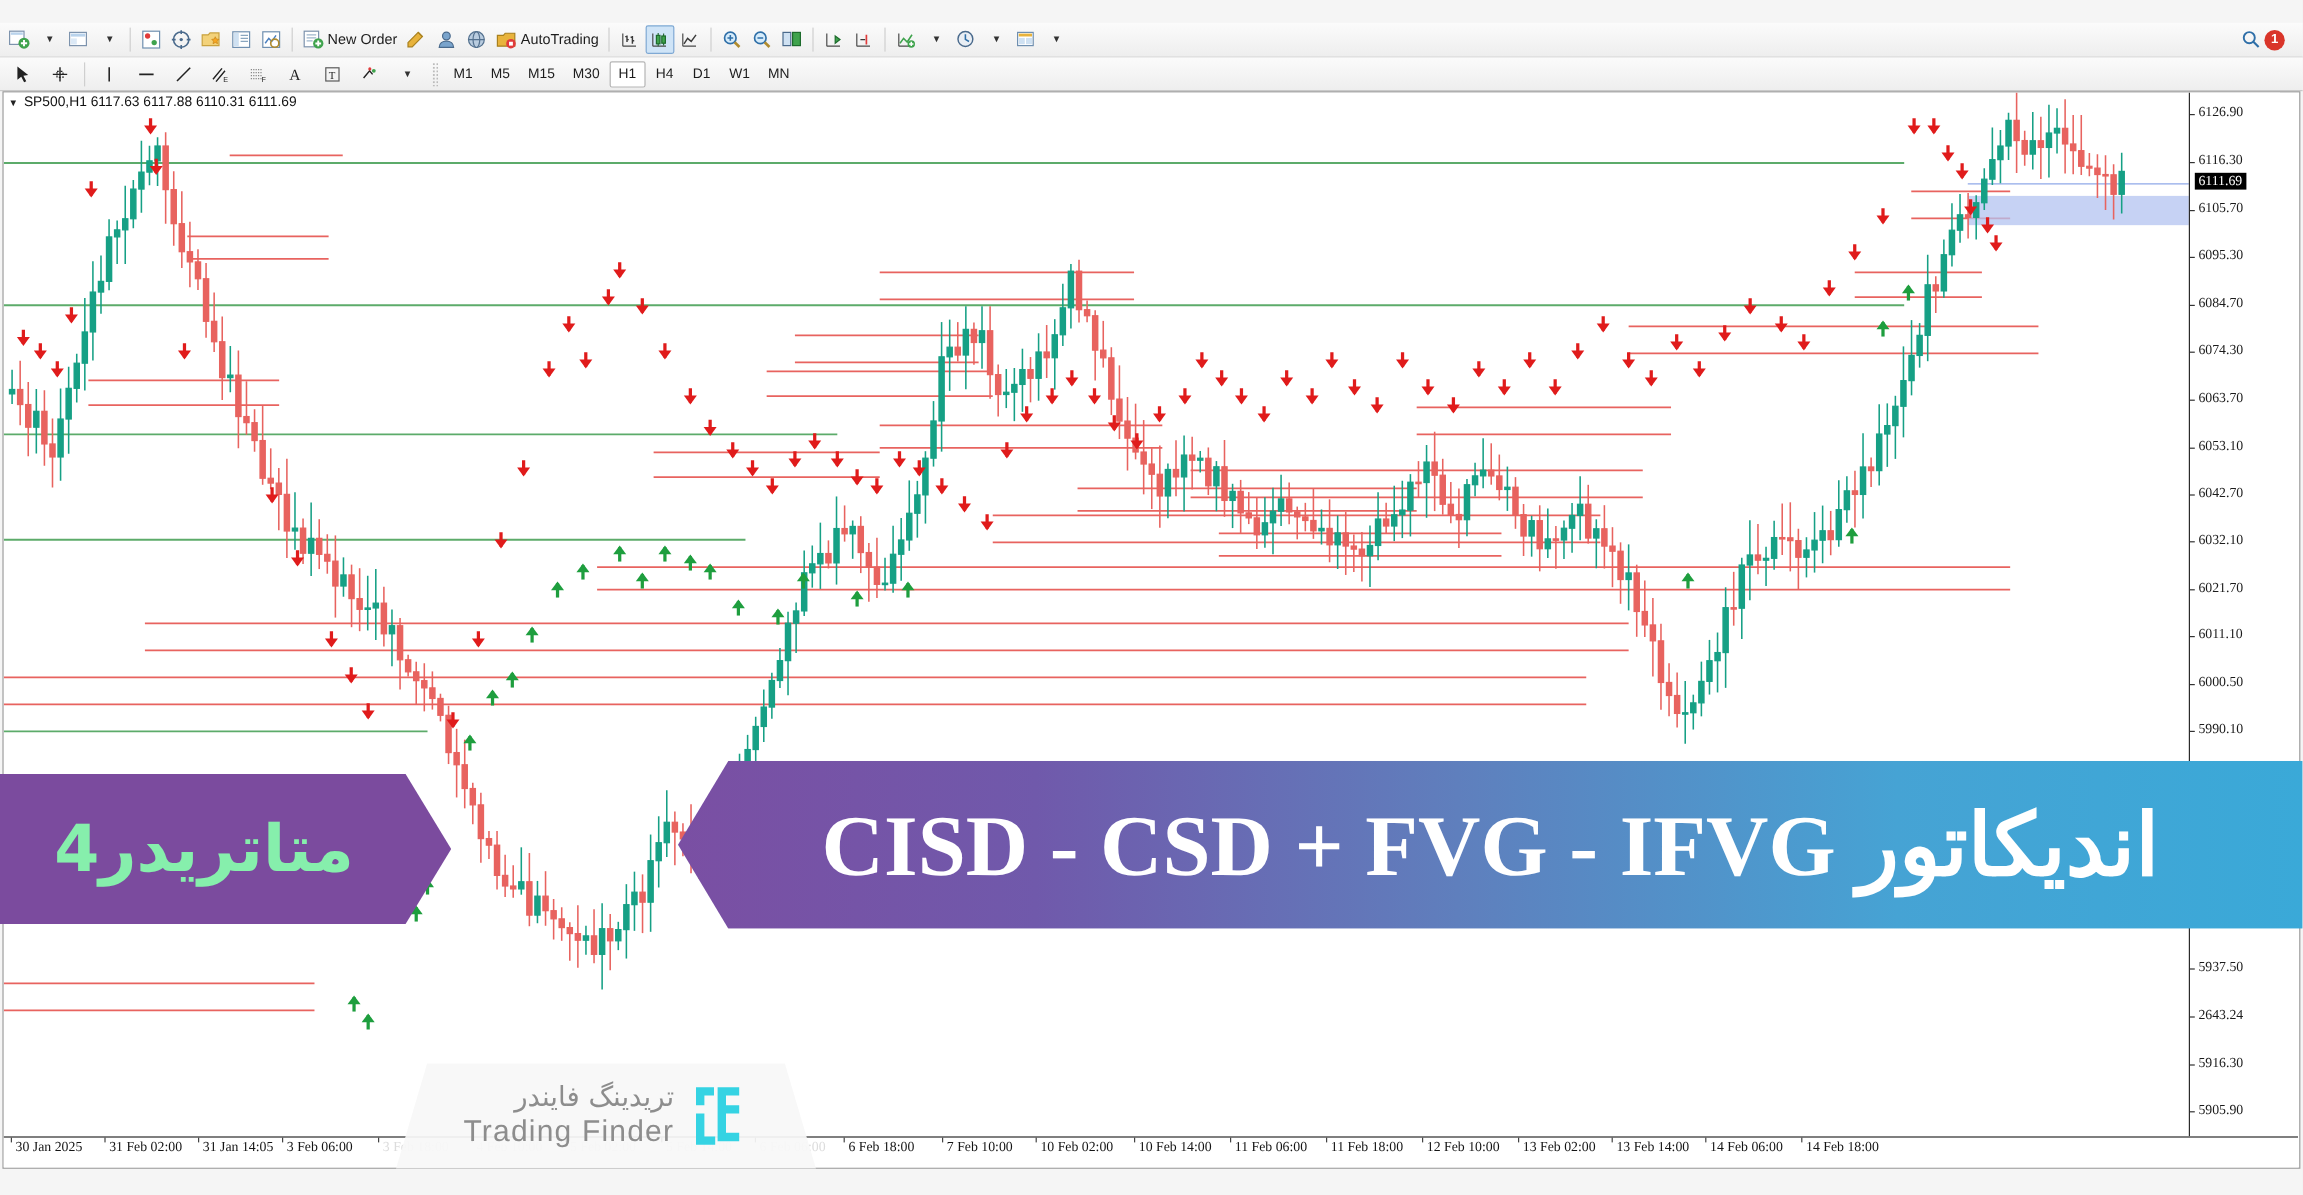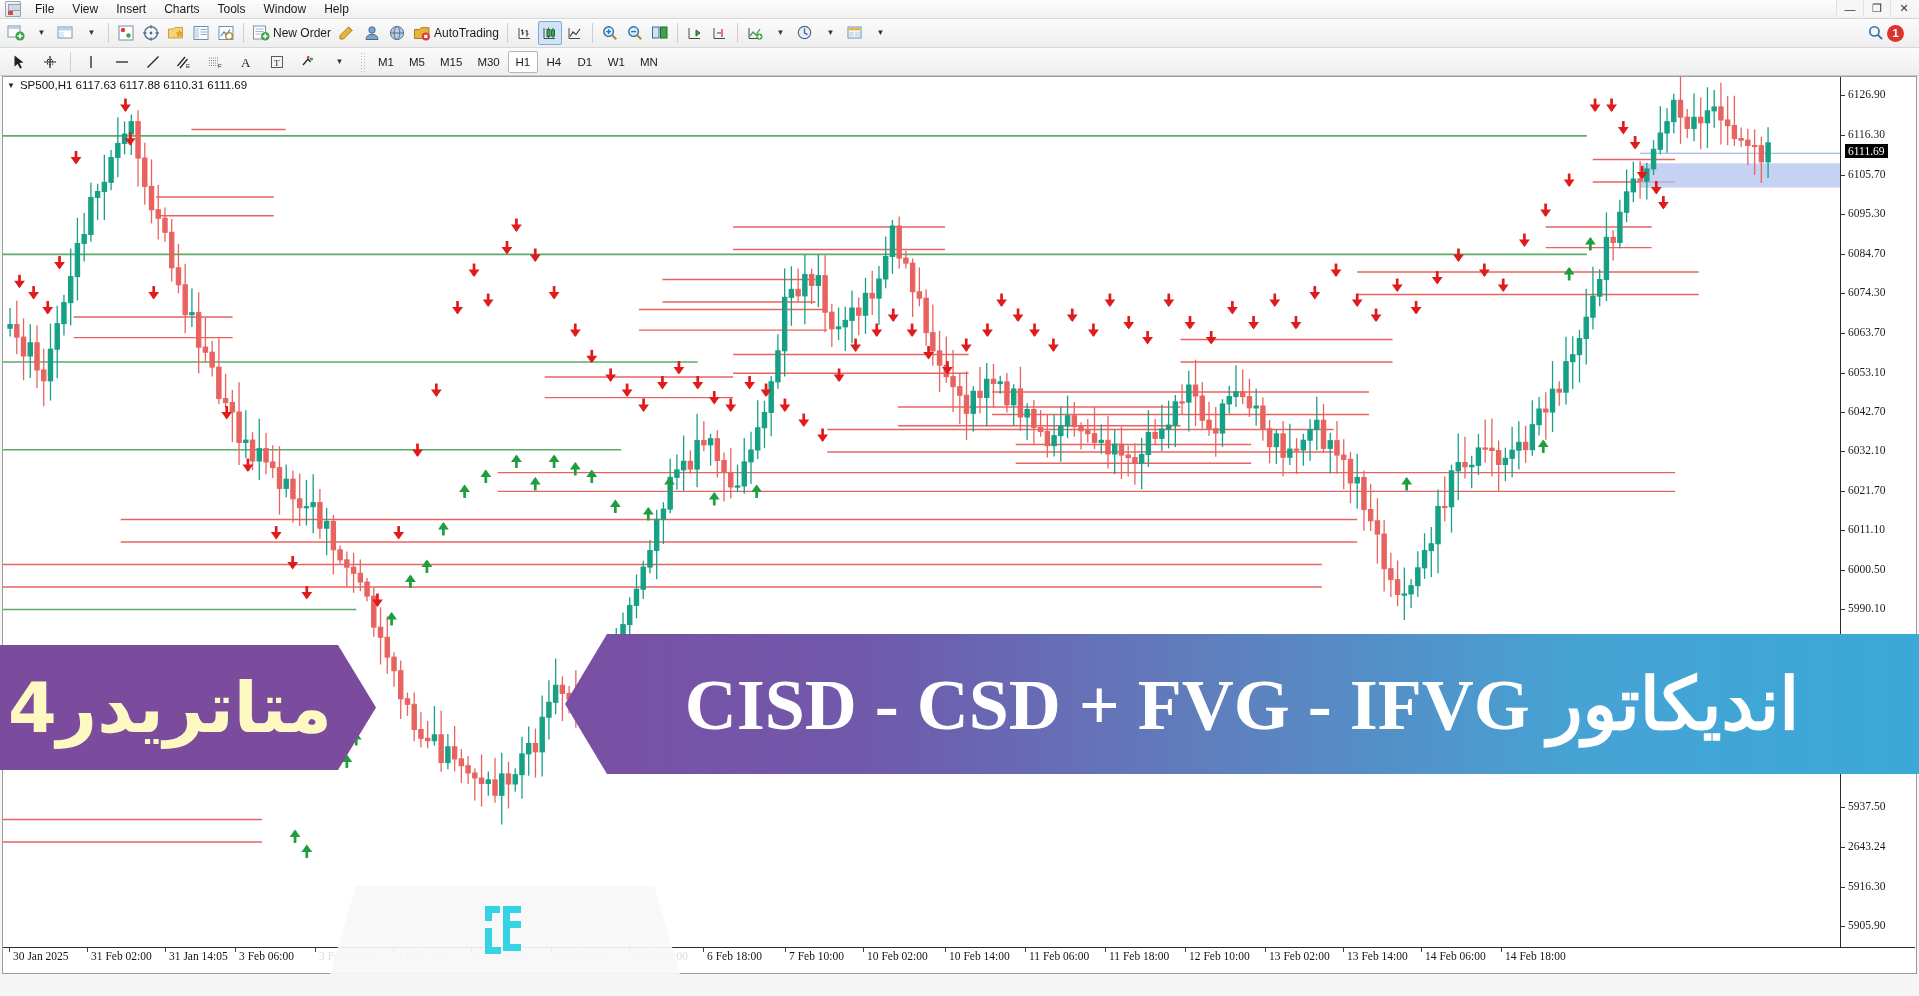--- a/index.html
+++ b/index.html
@@ -89,21 +89,21 @@
     overflow: hidden;
   }
   .chartlabel {
     position:absolute; top:2px; left:4px; font-size:11.5px; color:#111;
     display:flex; align-items:center; gap:5px; z-index: 20;
   }
   .chartlabel .tri { font-size:8px; color:#222; }
 
   .plot { position:absolute; top:0; left:0; right:76px; bottom:26px; overflow:hidden; }
   .price-axis {
-    position:absolute; top:0; right:0; width:76px; bottom:26px;
+    position:absolute; top:0; right:16px; width:76px; bottom:26px;
     border-left:1px solid #2b2b2b; background:#fff;
   }
   .price-axis .tick {
     position:absolute; left:0; width:100%; height:0;
   }
   .price-axis .tick i {
     position:absolute; left:0; top:-1px; width:4px; height:1px; background:#333;
   }
   .price-axis .tick span {
     position:absolute; left:7px; top:-8px; font-size:11.5px; color:#1b1b1b;
@@ -144,21 +144,21 @@
     font-family: Liberation Serif, serif;
   }
   .banner-left {
     position: absolute; left: -14px; top: 645px; width: 390px; height: 125px;
     background: #7b4b9e;
     clip-path: polygon(0 0, 352px 0, 390px 50%, 352px 100%, 0 100%);
     display:flex; align-items:center; justify-content:center;
     z-index: 41;
   }
   .banner-left .btxt {
-    color:#fef9c3; font-size: 70px; font-weight: bold;
+    color:#86efac; font-size: 54px; font-weight: bold;
     direction: rtl; white-space: nowrap; padding-right:22px;
     font-family: "DejaVu Sans", sans-serif;
   }
 
   
   .logo-wm {
     position:absolute; left: 330px; top: 886px; width: 350px; height: 88px;
     background: rgba(248,248,248,0.93);
     clip-path: polygon(26px 0, 324px 0, 350px 100%, 0 100%);
     display:flex; align-items:center; justify-content:center; gap: 14px;
@@ -178,36 +178,20 @@
     width:17px; height:17px; border-radius:50%; background:#d9352a; color:#fff;
     font-size:11px; display:flex; align-items:center; justify-content:center;
     font-weight:bold;
   }
 </style>
 </head>
 <body>
 
 <div id="app">
 
-  <div class="menubar">
-    <div class="app-icon"></div>
-    <div class="mi">File</div>
-    <div class="mi">View</div>
-    <div class="mi">Insert</div>
-    <div class="mi">Charts</div>
-    <div class="mi">Tools</div>
-    <div class="mi">Window</div>
-    <div class="mi">Help</div>
-
-    <div class="winbtns">
-      <div class="winbtn">—</div>
-      <div class="winbtn">❐</div>
-      <div class="winbtn">✕</div>
-    </div>
-  </div>
 
   <div class="toolbar1">
 
     <div class="tbtn">
       <svg width="18" height="18" viewBox="0 0 18 18">
         <rect x="1" y="2" width="12" height="11" fill="#fff" stroke="#7d93ad"></rect>
         <rect x="2" y="3" width="10" height="2" fill="#b9d3ec"></rect>
         <circle cx="13" cy="12" r="4.6" fill="#3fa34d"></circle>
         <path d="M13 9.4v5.2M10.4 12h5.2" stroke="#fff" stroke-width="1.6"></path>
       </svg>
@@ -1698,20 +1682,24 @@
 
   <div class="banner-left">
     <span class="btxt">متاتریدر4</span>
   </div>
 
   <div class="banner-main">
     <span class="btxt">اندیکاتور CISD - CSD + FVG - IFVG</span>
   </div>
 
   <div class="logo-wm">
+    <div class="ltext">
+      <div class="lfa">تریدینگ فایندر</div>
+      <div class="len">Trading Finder</div>
+    </div>
     <svg class="lmark" viewBox="0 0 48 56">
       <path d="M6 4h13v7H11v8H4V4z" fill="#35d3e3"></path>
       <path d="M22 4h18v7H29v8h11v7H29v16h11v7H22V4z" fill="#35d3e3"></path>
       <path d="M4 26h7v19h9v7H4V26z" fill="#35d3e3"></path>
     </svg>
   </div>
 
 </div>
 
 </body></html>

